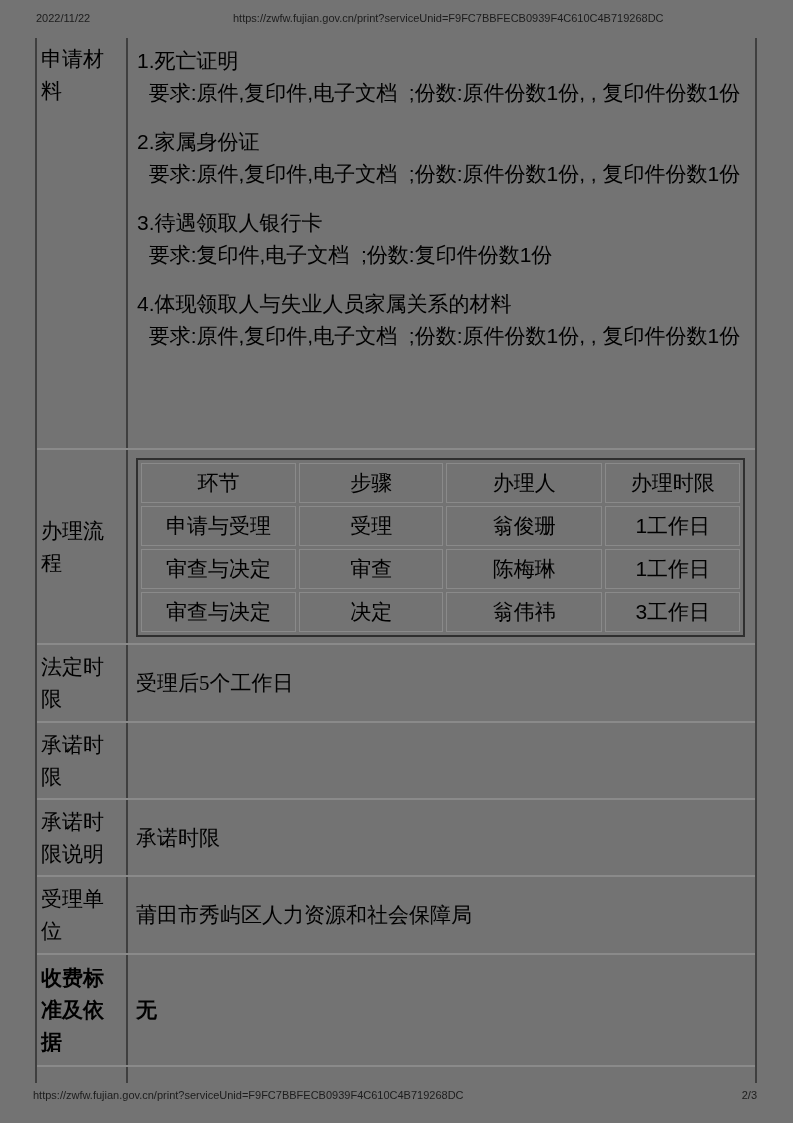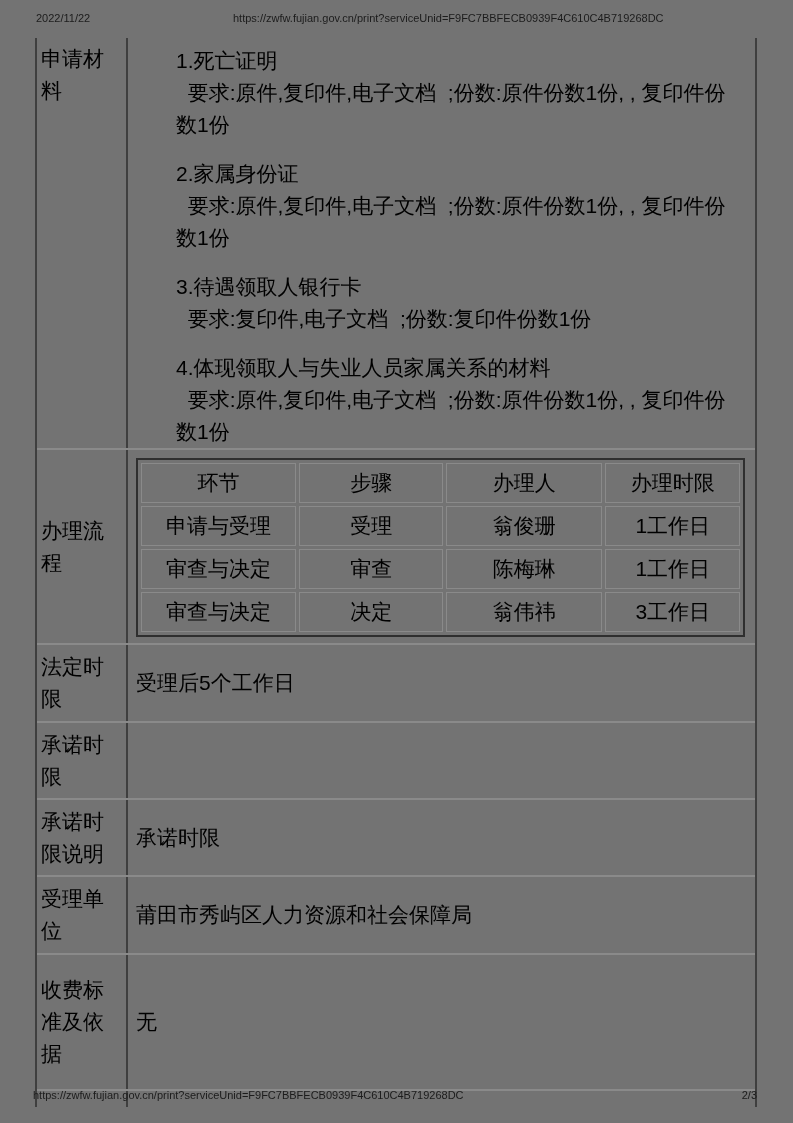--- a/index.html
+++ b/index.html
@@ -19,27 +19,27 @@
   .ftr-page  { position:absolute; top:1089px; right:36px; font-size:11px; color:#1c1c1c; }
 
   
   .doc-table {
     position:absolute; top:38px; left:35px; width:722px;
     border-left:2px solid #3f3f3f;
     border-right:2px solid #3f3f3f;
     font-size:21px; line-height:32px;
   }
   .row { display:flex; border-bottom:2px solid #8a8a8a; }
-  .r1 { height:412px;gap:39px; }
+  .r1 { height:412px; }
   .r2 { height:195px; }
-  .r3 { height:78px; }
+  .r3 { height:78px;font-family:Liberation Serif, serif; }
   .r4 { height:77px; }
   .r5 { height:77px; }
   .r6 { height:78px; }
-  .r7 { height:136px; }
+  .r7 { height:112px;font-weight:bold; }
   .r8 { height:16px; border-bottom:none; }
   .cell-label {
     width:91px; flex:0 0 91px;
     border-right:2px solid #3f3f3f;
     padding:5px 4px;
     display:flex; align-items:center;
   }
   .row-materials .cell-label { align-items:flex-start; }
   .cell-value { flex:1 1 auto; display:flex; align-items:center; padding:0 8px; }
 

